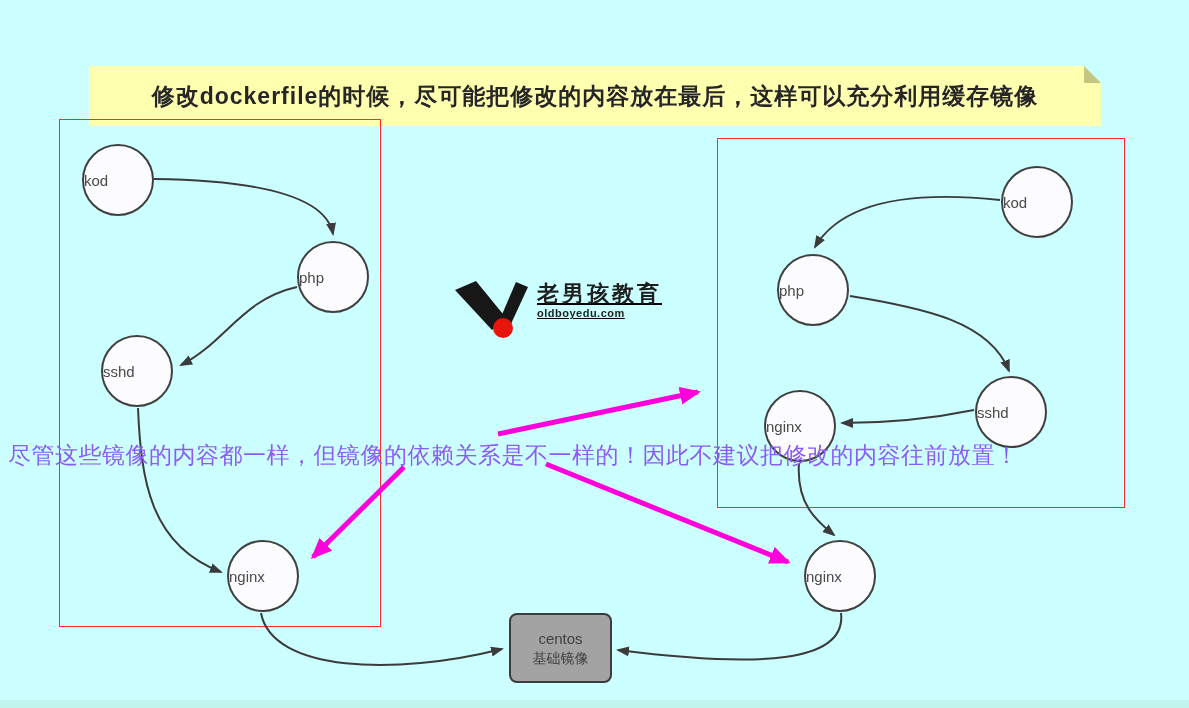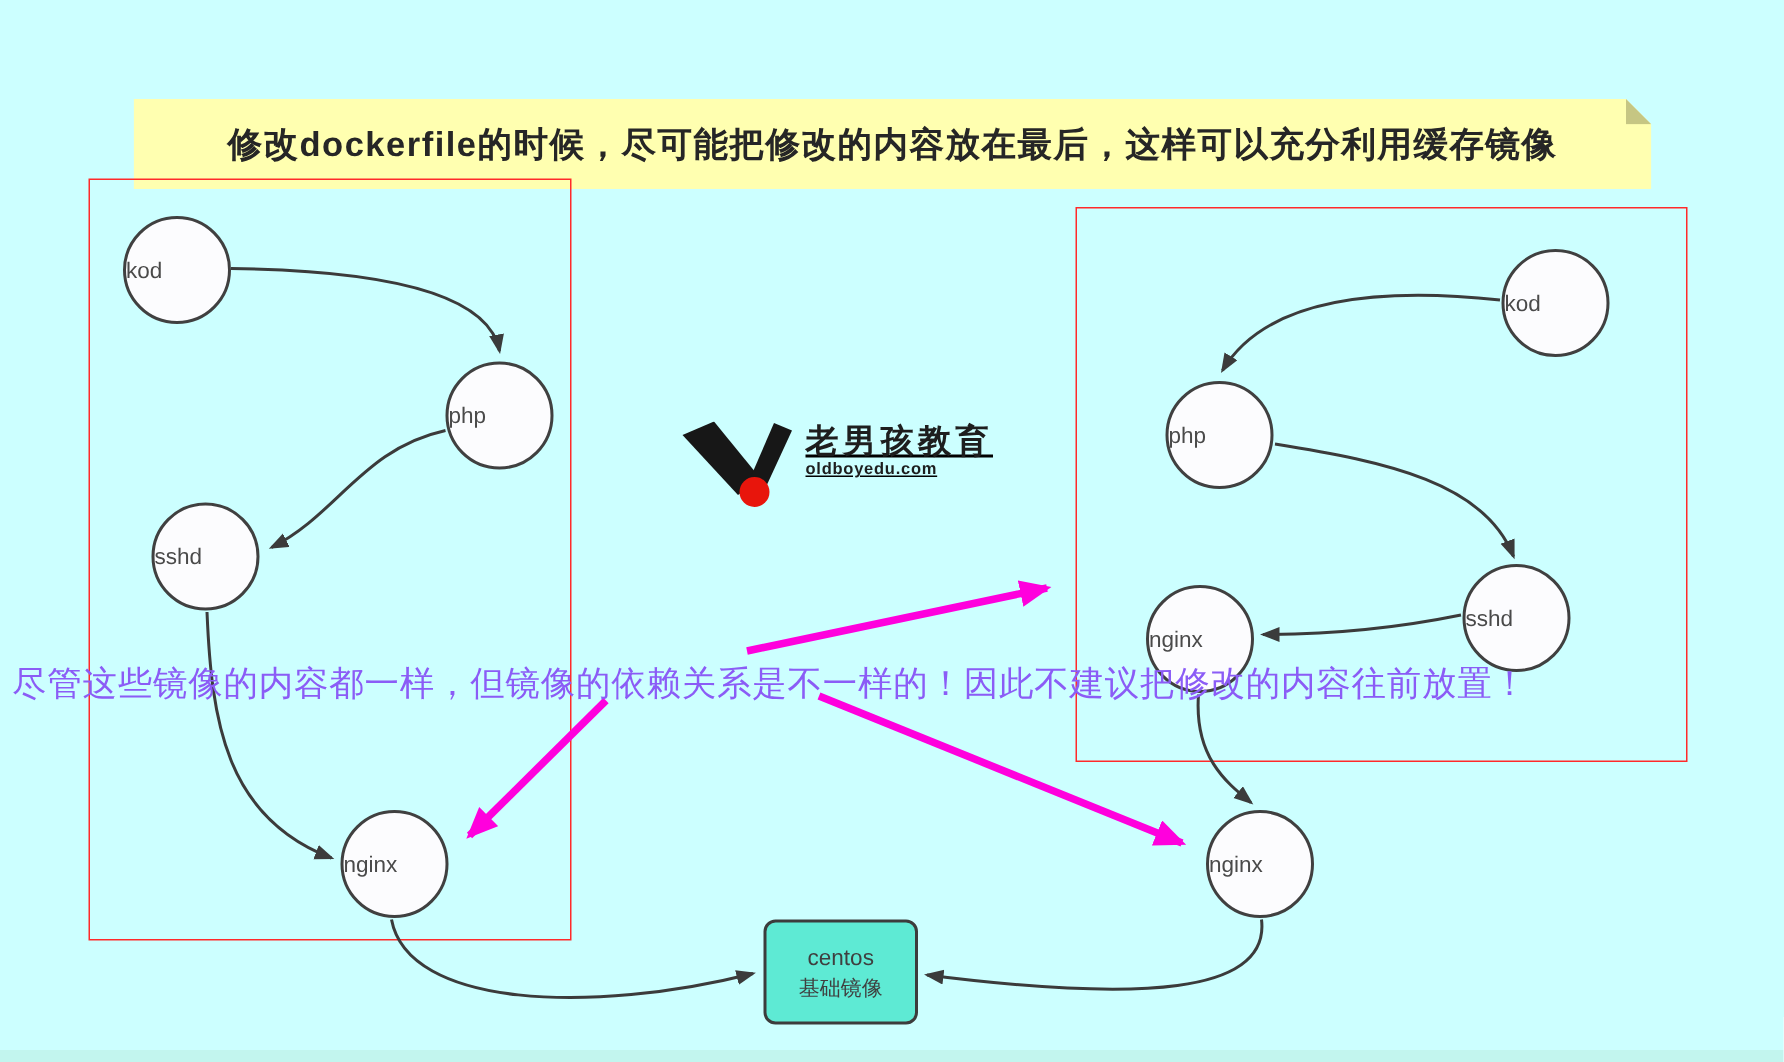--- a/index.html
+++ b/index.html
@@ -25,21 +25,21 @@
   svg.edges{position:absolute;left:0;top:0;pointer-events:none;}
 
   
   .node{position:absolute;width:72px;height:72px;border-radius:50%;
         background:#fcfcfe;border:2px solid #404040;box-sizing:border-box;
         display:flex;align-items:center;justify-content:flex-start;}
   .node-label{font-size:15px;color:#4a4a4a;}
 
   
   .base-box{position:absolute;left:509px;top:613px;width:103px;height:70px;
-            background:#5eead4;border:2px solid #3c3c3c;border-radius:8px;box-sizing:border-box;
+            background:#a3a3a3;border:2px solid #3c3c3c;border-radius:8px;box-sizing:border-box;
             display:flex;flex-direction:column;align-items:center;justify-content:center;line-height:1.3;}
   .base-line1{font-size:15px;color:#3f3f3f;}
   .base-line2{font-size:14px;color:#3f3f3f;}
 
   
   .logo{position:absolute;left:453px;top:281px;display:flex;align-items:flex-start;}
   .logo-text{margin-left:4px;text-decoration:underline;}
   .logo-brand{font-size:22px;font-weight:bold;color:#1e1e1e;letter-spacing:3px;line-height:1.2;}
   .logo-domain{font-size:11px;font-weight:bold;color:#1e1e1e;letter-spacing:0.5px;line-height:1.1;}
 

